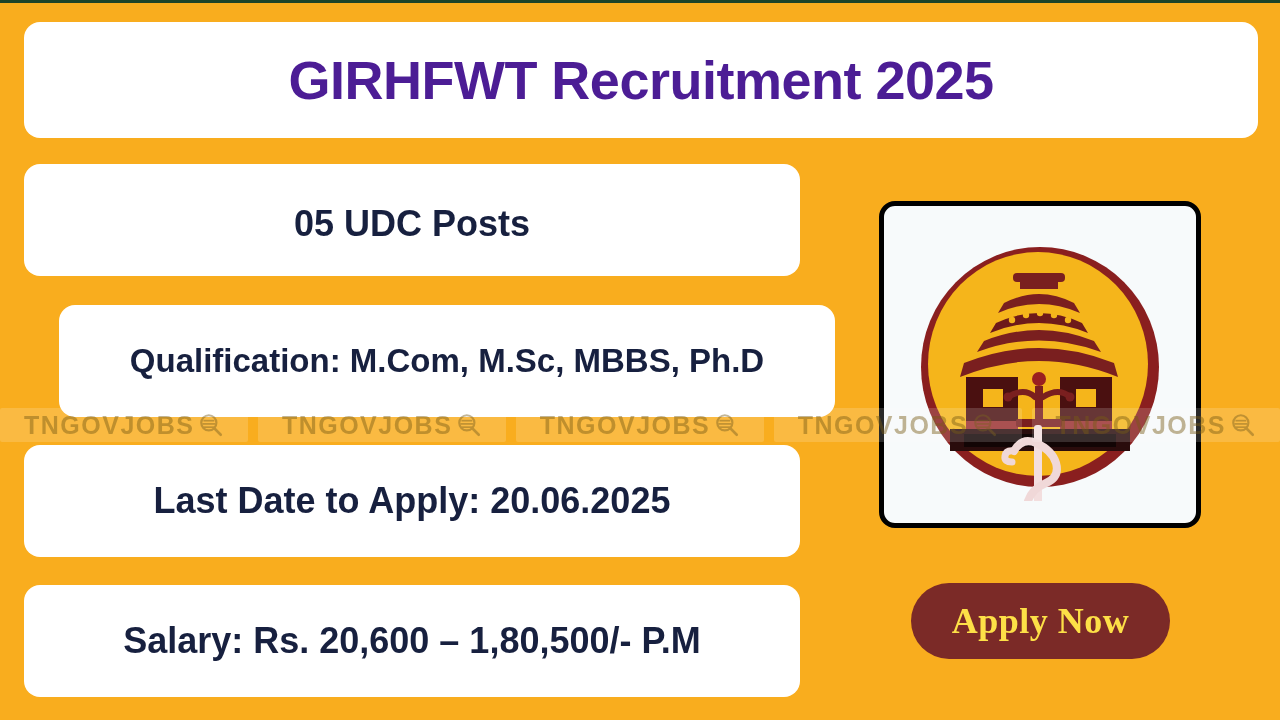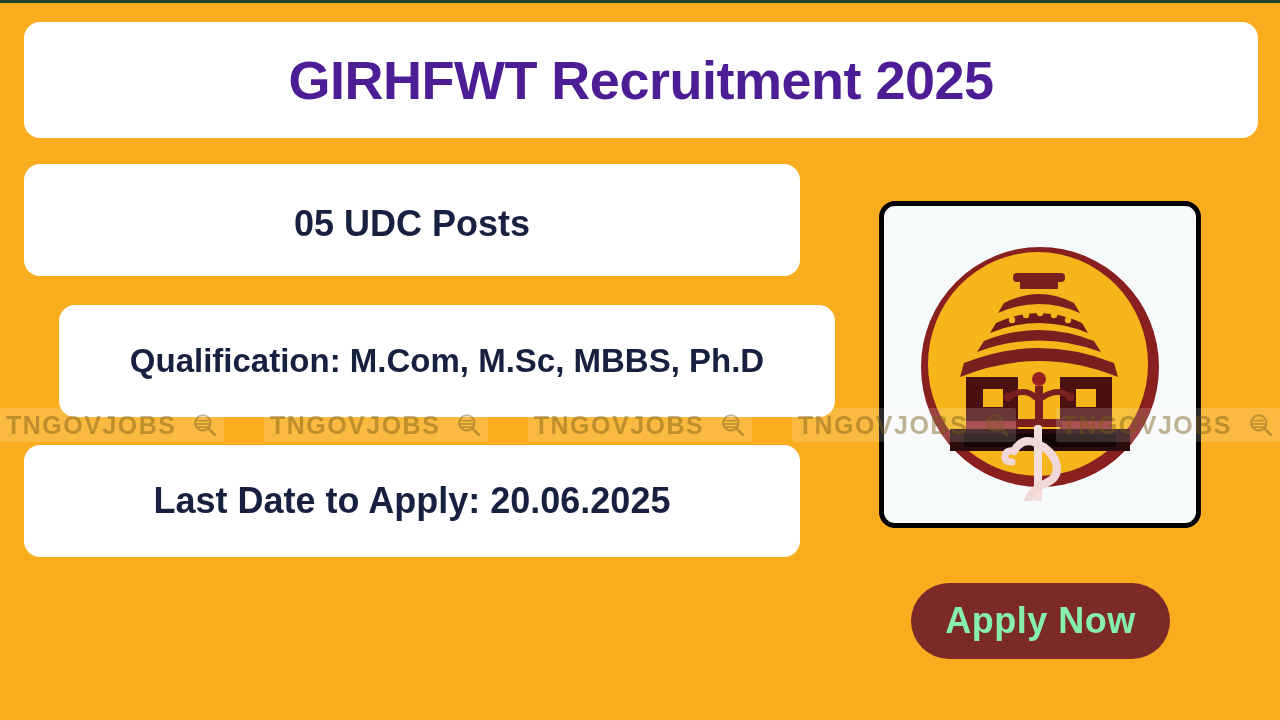--- a/index.html
+++ b/index.html
@@ -108,22 +108,22 @@
   
   .apply-btn {
     position: absolute;
     left: 911px;
     top: 583px;
     width: 259px;
     height: 76px;
     background: #7b2a27;
     border: none;
     border-radius: 38px;
-    color: #86efac;
-    font-family: Liberation Sans, sans-serif;
+    color: #fde047;
+    font-family: Liberation Serif, serif;
     font-size: 36px;
     font-weight: bold;
     letter-spacing: 0.5px;
     cursor: pointer;
     z-index: 4;
     padding: 0;
     display: flex;
     align-items: center;
     justify-content: center;
   }
@@ -137,23 +137,23 @@
     height: 42px;
     display: flex;
     align-items: center;
     justify-content: space-between;
     z-index: 5;
     pointer-events: none;
   }
   .wm {
     display: flex;
     align-items: center;
-    gap: 16px;
+    gap: 4px;
     background: rgba(255, 255, 255, 0.16);
-    padding: 4px 6px;
+    padding: 4px 24px;
     border-radius: 2px;
   }
   .wm-text {
     font-size: 25px;
     font-weight: bold;
     letter-spacing: 1.5px;
     color: rgba(120, 90, 20, 0.45);
     line-height: 1;
   }
   .wm-icon {
@@ -179,20 +179,23 @@
   </div>
 
   <div class="info-card c1">
     <div class="info-text">Qualification: M.Com, M.Sc, MBBS, Ph.D</div>
   </div>
 
   <div class="info-card c2">
     <div class="info-text">Last Date to Apply: 20.06.2025</div>
   </div>
 
+  <div class="info-card c3">
+    <div class="info-text">Salary: Rs. 20,600 – 1,80,500/- P.M</div>
+  </div>
 
   <div class="logo-box">
     <svg class="logo-svg" width="272" height="272" viewBox="0 0 272 272">
 
       <ellipse cx="136" cy="138" rx="119" ry="120" fill="#8a1f1f"></ellipse>
 
       <ellipse cx="134" cy="135" rx="110" ry="112" fill="#f5b51b"></ellipse>
 
       <rect x="109" y="44" width="52" height="9" rx="4" fill="#7a1f1f"></rect>
       <rect x="116" y="53" width="38" height="7" fill="#7a1f1f"></rect>

